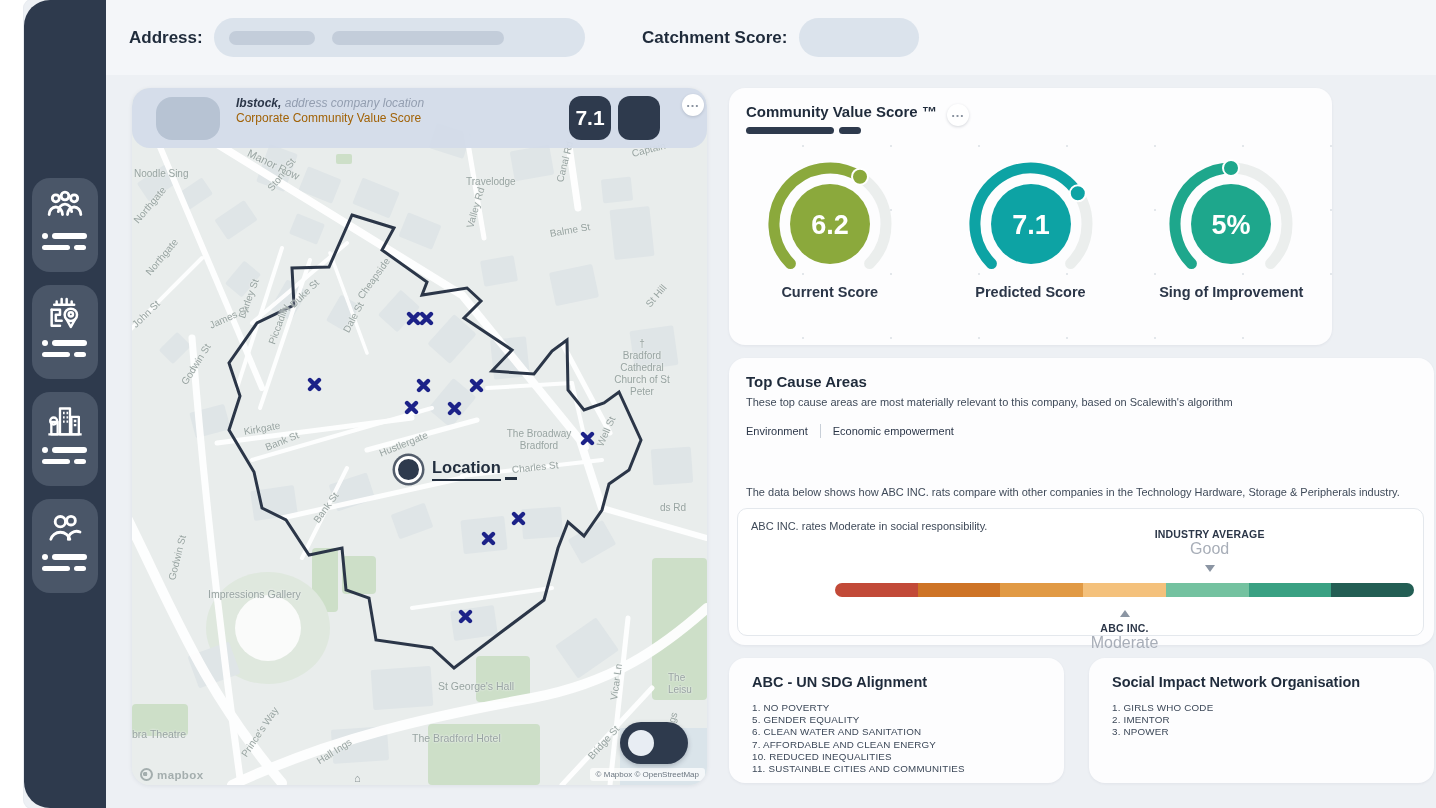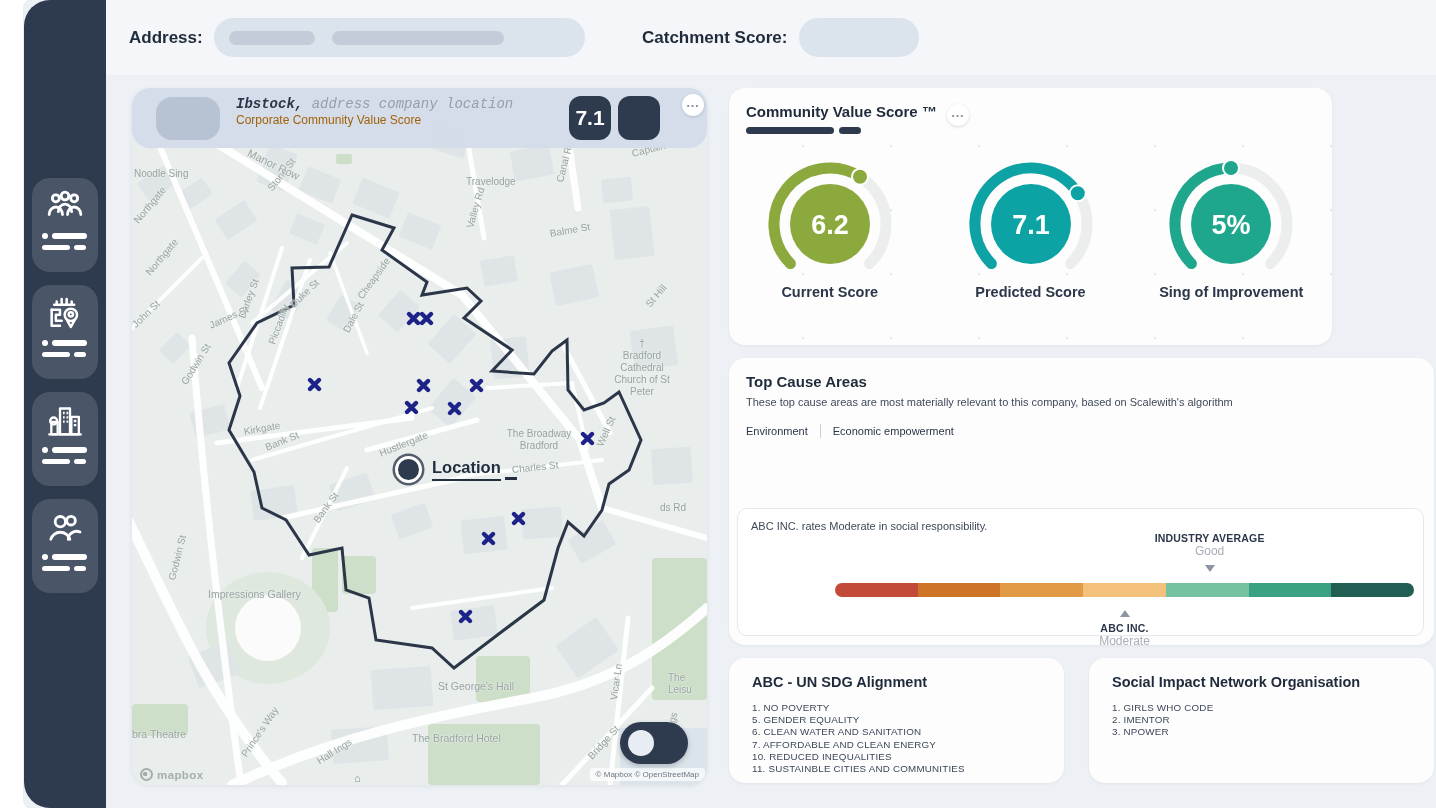--- a/index.html
+++ b/index.html
@@ -45,21 +45,21 @@
   .map-label.ctr{transform:translateX(-50%);text-align:center;}
   .xmark{position:absolute;width:15px;height:15px;margin:-7.5px 0 0 -7.5px;cursor:pointer;}
   .xmark svg{width:15px;height:15px;display:block;}
   .loc-marker{position:absolute;display:flex;align-items:center;cursor:pointer;}
   .loc-dot{width:21px;height:21px;border-radius:50%;background:#2e3a4d;border:3.5px solid #fff;box-shadow:0 0 0 2.5px rgba(45,56,75,.8);}
   .loc-text{margin-left:10px;font-size:16.5px;font-weight:bold;color:#232f3f;border-bottom:2.5px solid #232f3f;padding-bottom:2px;}
   .loc-dash{display:inline-block;width:12px;height:2.5px;background:#232f3f;margin-left:4px;transform:translateY(9px);}
   .map-header{position:absolute;left:0;top:0;right:0;height:60px;background:rgba(211,220,233,.96);border-radius:18px;}
   .avatar{position:absolute;left:24px;top:9px;width:64px;height:43px;border-radius:16px;background:#b7c3d3;}
   .mh-text{position:absolute;left:104px;top:8px;}
-  .mh-line1{font-size:14px;font-style:italic;font-family:Liberation Mono, monospace;}
+  .mh-line1{font-size:12px;font-style:italic;}
   .mh-company{font-weight:bold;color:#2b3648;}
   .mh-tag{color:#939eb0;}
   .mh-title{font-size:12px;font-weight:normal;color:#a16207;margin-top:1px;}
   .mh-badge{position:absolute;top:8px;width:42px;height:44px;background:#2e3a4d;border-radius:12px;color:#fff;font-size:21px;font-weight:bold;display:flex;align-items:center;justify-content:center;}
   .mh-badge-1{left:437px;}
   .mh-badge-empty{left:486px;cursor:pointer;}
   .dots-btn{width:22px;height:22px;border-radius:50%;background:#fff;box-shadow:0 1px 3px rgba(30,40,60,.18);color:#8a93a0;font-size:13px;font-weight:bold;display:flex;align-items:center;justify-content:center;letter-spacing:1px;cursor:pointer;}
   .mh-dots{position:absolute;left:550px;top:6px;}
   .mapbox-wordmark{position:absolute;left:8px;top:680px;display:flex;align-items:center;gap:4px;color:#a4aeae;font-size:11.5px;font-weight:bold;letter-spacing:.4px;cursor:pointer;}
   .mb-circle{width:13px;height:13px;border-radius:50%;border:2.5px solid #a4aeae;box-sizing:border-box;background:radial-gradient(circle at 35% 45%, #a4aeae 2px, transparent 2.5px);}
@@ -88,21 +88,21 @@
   .cause-intro{position:absolute;left:17px;top:128px;font-size:11px;color:#3f4a59;}
   .rating-panel{position:absolute;left:8px;top:150px;width:687px;height:128px;border:1px solid #e4e8ed;border-radius:10px;background:#fff;box-sizing:border-box;}
   .rating-line{position:absolute;left:13px;top:11px;font-size:11px;color:#3f4a59;}
   .scale-area{position:absolute;left:97px;top:74px;width:579px;}
   .scale-bar{display:flex;height:14px;border-radius:8px;overflow:hidden;}
   .scale-bar i{flex:1;}
   .ann{position:absolute;text-align:center;transform:translateX(-50%);width:140px;}
   .ann-industry{bottom:21px;}
   .ann-company{top:21px;}
   .ann-label{font-size:10.5px;font-weight:bold;color:#2b3648;letter-spacing:.2px;}
-  .ann-value{font-size:12px;color:#a8aeb8;}
+  .ann-value{font-size:16px;color:#a8aeb8;}
   .tri{display:inline-block;width:0;height:0;}
   .tri-down{border-left:5px solid transparent;border-right:5px solid transparent;border-top:7px solid #8b95a3;margin-top:2px;}
   .tri-up{border-left:5px solid transparent;border-right:5px solid transparent;border-bottom:7px solid #8b95a3;margin-bottom:1px;}
 
   
   .sdg-card{left:623px;top:583px;width:335px;height:125px;}
   .impact-card{left:983px;top:583px;width:345px;height:125px;}
   .sdg-card .card-title,.impact-card .card-title{left:23px;top:16px;font-size:14.5px;}
   .list{position:absolute;left:23px;top:44px;font-size:9.8px;color:#3c4858;letter-spacing:.2px;}
   .list div{line-height:12.2px;}
@@ -454,20 +454,21 @@
     </section>
 
     <section class="card cause-card">
       <div class="card-title">Top Cause Areas</div>
       <div class="cause-sub">These top cause areas are most materially relevant to this company, based on Scalewith's algorithm</div>
       <div class="tags" id="tags">
           <span>Environment</span>
           <i class="tag-div"></i>
           <span>Economic empowerment</span>
         </div>
+      <div class="cause-intro">The data below shows how ABC INC. rats compare with other companies in the Technology Hardware, Storage &amp; Peripherals industry.</div>
       <div class="rating-panel">
         <div class="rating-line">ABC INC. rates Moderate in social responsibility.</div>
         <div class="scale-area">
           <div class="ann ann-industry" id="ann-industry" style="left: 64.7%;">
             <div class="ann-label">INDUSTRY AVERAGE</div>
             <div class="ann-value">Good</div>
             <i class="tri tri-down"></i>
           </div>
           <div class="scale-bar" id="scale-bar">
               <i style="background: rgb(194, 74, 56);"></i>

